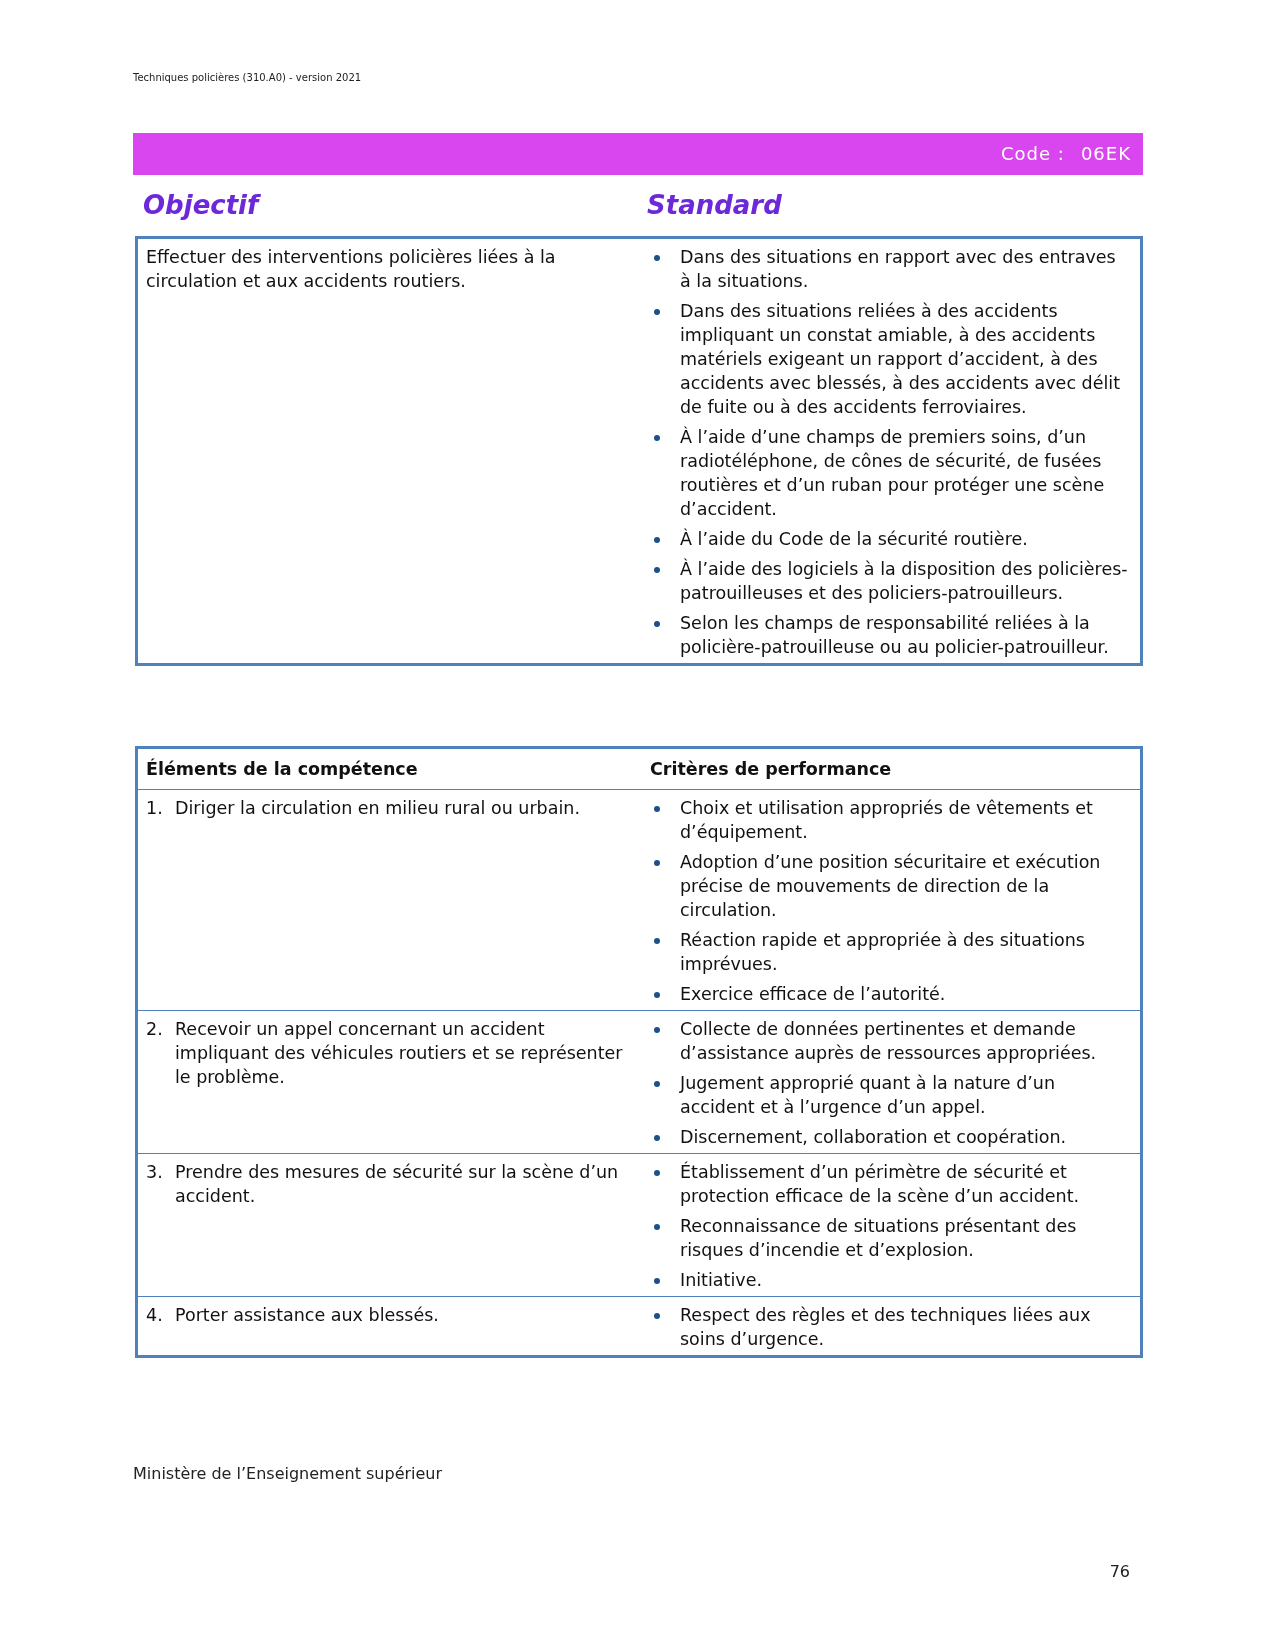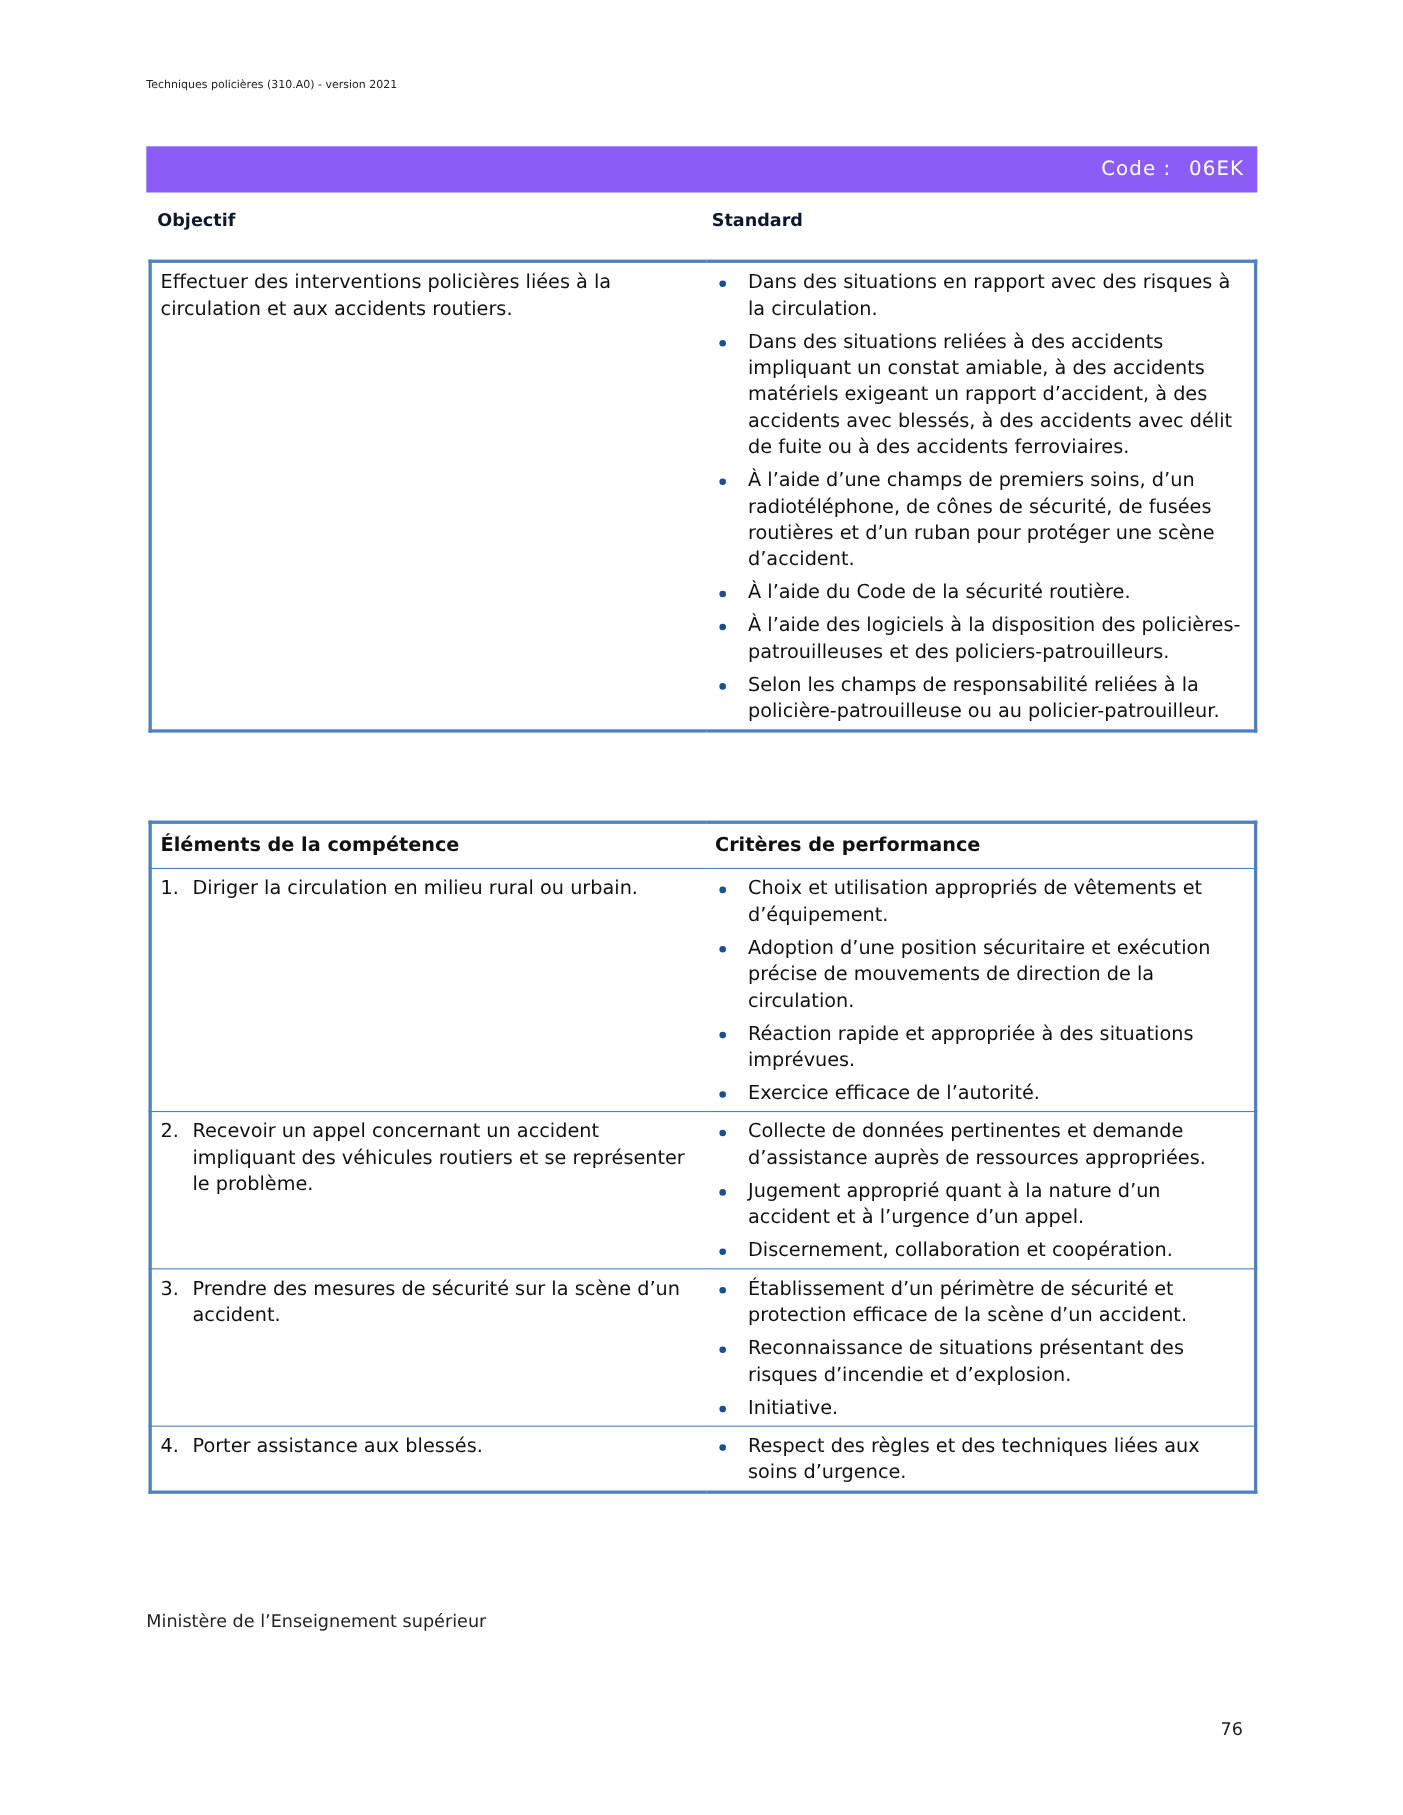--- a/index.html
+++ b/index.html
@@ -1,21 +1,21 @@
 <!DOCTYPE html>
 <html><head>
 <meta charset="utf-8">
 <style>
   html, body { margin:0; padding:0; background:#ffffff; }
   body { width:1275px; height:1650px; position:relative; font-family:"DejaVu Sans", sans-serif; color:#111; }
   .runhead { position:absolute; left:133px; top:72px; font-size:10px; color:#222; }
-  .codebar { position:absolute; left:133px; top:133px; width:1010px; height:42px; background:#8b5cf6; color:#fff; font-size:18px; letter-spacing:1px; }
+  .codebar { position:absolute; left:133px; top:133px; width:1010px; height:42px; background:#d946ef; color:#fff; font-size:18px; letter-spacing:1px; }
   .codebar .code { position:absolute; right:12px; top:10px; }
   .code .gap { display:inline-block; width:16px; }
-  .sect-title { position:absolute; top:190px; font-size:16px; font-weight:bold; color:#0f172a; }
+  .sect-title { position:absolute; top:190px; font-size:26px; font-weight:bold; color:#6d28d9;font-style:italic; }
   .t1 { left:143px; }
   .t2 { left:647px; }
   table.tbl { position:absolute; left:135px; width:1008px; border-collapse:collapse; border:3px solid #4f81bd; font-size:17.5px; }
   table.tbl td { vertical-align:top; border-top:1.5px solid #4f81bd; padding:6px 8px 4px 8px; line-height:24px; }
   table.tbl tr.head td { border-top:none; font-weight:bold; padding:8px 8px 8px 8px; }
   td.c1 { width:488px; }
   ul.bl { margin:0; padding:0; list-style:none; }
   ul.bl li { position:relative; padding-left:30px; margin-bottom:6px; }
   ul.bl li:last-child { margin-bottom:0; }
   ul.bl li::before { content:""; position:absolute; left:4px; top:10px; width:6px; height:6px; border-radius:50%; background:#1f4e8c; }
@@ -37,21 +37,21 @@
 
 <div class="sect-title t1">Objectif</div>
 <div class="sect-title t2">Standard</div>
 
 <table class="tbl" style="top:236px;">
   <tbody>
   <tr>
     <td class="c1">Effectuer des interventions policières liées à la circulation et aux accidents routiers.</td>
     <td>
       <ul class="bl">
-        <li>Dans des situations en rapport avec des risques à la circulation.</li>
+        <li>Dans des situations en rapport avec des entraves à la situations.</li>
         <li>Dans des situations reliées à des accidents impliquant un constat amiable, à des accidents matériels exigeant un rapport d’accident, à des accidents avec blessés, à des accidents avec délit de fuite ou à des accidents ferroviaires.</li>
         <li>À l’aide d’une champs de premiers soins, d’un radiotéléphone, de cônes de sécurité, de fusées routières et d’un ruban pour protéger une scène d’accident.</li>
         <li>À l’aide du Code de la sécurité routière.</li>
         <li>À l’aide des logiciels à la disposition des policières-patrouilleuses et des policiers-patrouilleurs.</li>
         <li>Selon les champs de responsabilité reliées à la policière-patrouilleuse ou au policier-patrouilleur.</li>
       </ul>
     </td>
   </tr>
 </tbody>
   </table>

